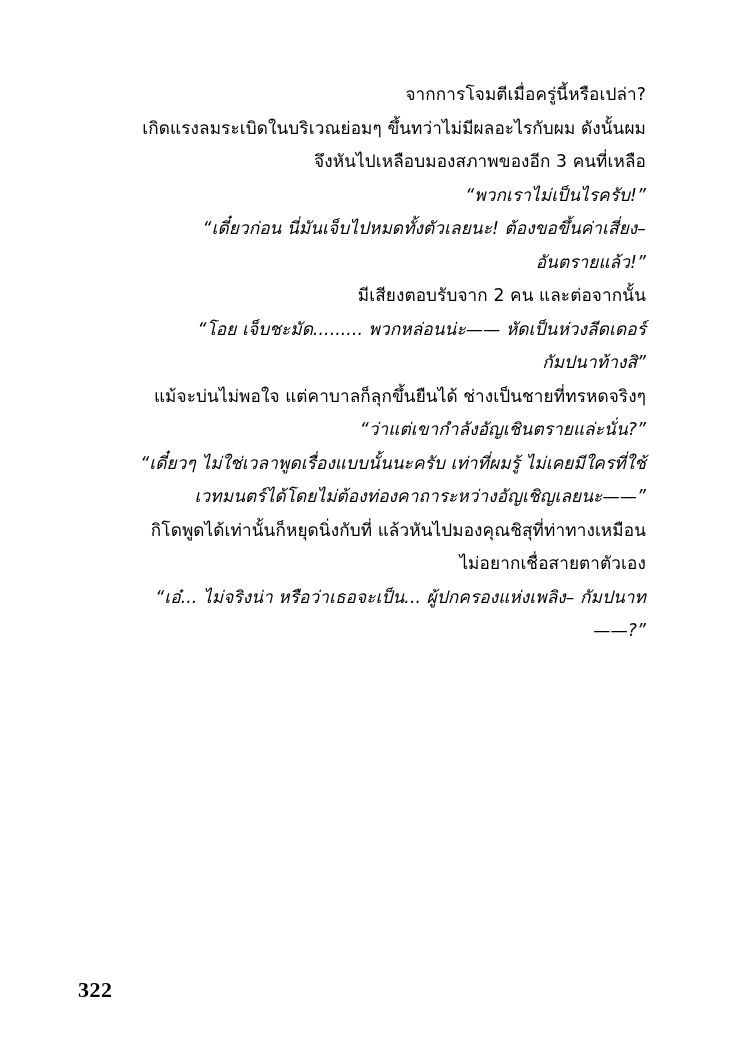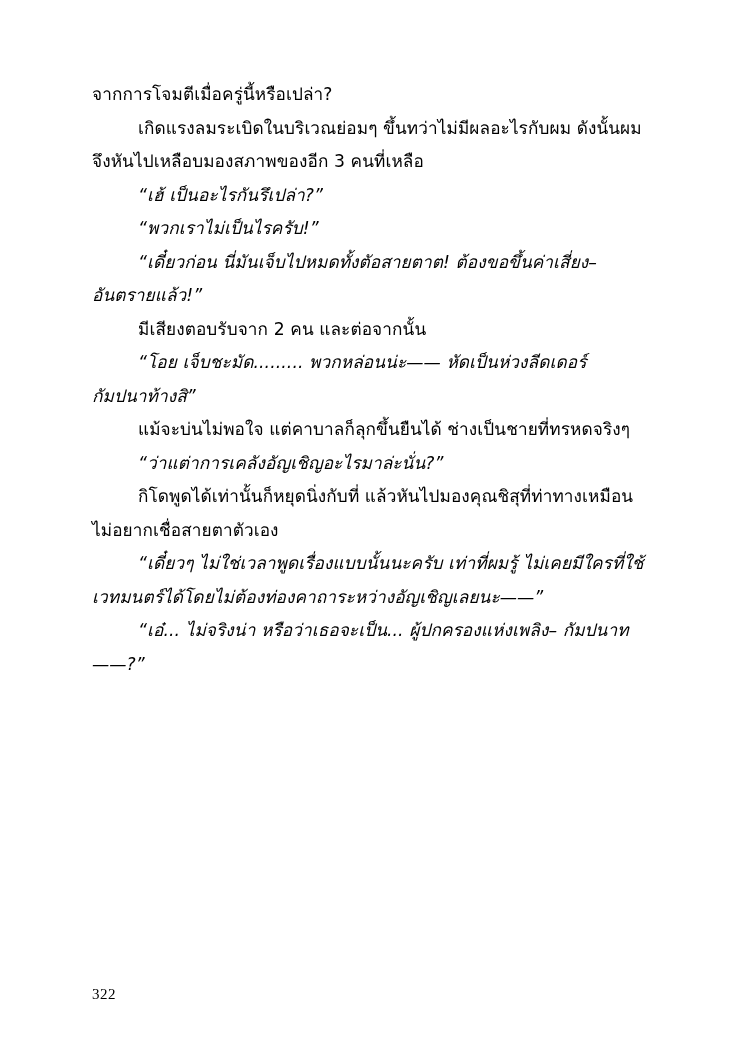--- a/index.html
+++ b/index.html
@@ -20,55 +20,54 @@
     left: 0;
     top: 0;
     width: 738px;
     height: 1051px;
     box-sizing: border-box;
     padding: 78px 92px 0 92px;
   }
   .body-text {
     font-size: 17.2px;
     line-height: 33.5px;
-    text-align: left;
+    text-align: right;
     letter-spacing: 0.1px;
   }
   .para {
     margin: 0;
     padding: 0;
   }
   .para.indent {
     text-indent: 46px;
   }
   .dialog {
     font-style: italic;
   }
   .page-number {
     position: absolute;
-    left: 92px;
+    left: 78px;
     bottom: 48px;
-    font-size: 15px;
-    font-weight: normal;
+    font-size: 22px;
+    font-weight: bold;
     font-family: "Liberation Serif", serif;
     letter-spacing: 0.5px;
   }
 </style>
 </head>
 <body>
 
 <div class="page">
   <div class="body-text">
     <p class="para indent" style="text-indent:0">จากการโจมตีเมื่อครู่นี้หรือเปล่า?</p>
     <p class="para indent">เกิดแรงลมระเบิดในบริเวณย่อมๆ ขึ้นทว่าไม่มีผลอะไรกับผม ดังนั้นผมจึงหันไปเหลือบมองสภาพของอีก 3 คนที่เหลือ</p>
-    <p class="para indent dialog">“เฮ้ เป็นอะไรกันรึเปล่า?”</p>
     <p class="para indent dialog">“พวกเราไม่เป็นไรครับ!”</p>
-    <p class="para indent dialog">“เดี๋ยวก่อน นี่มันเจ็บไปหมดทั้งตัอสายตาต! ต้องขอขึ้นค่าเสี่ยง– อันตรายแล้ว!”</p>
+    <p class="para indent dialog">“เดี๋ยวก่อน นี่มันเจ็บไปหมดทั้งตัวเลยนะ! ต้องขอขึ้นค่าเสี่ยง– อันตรายแล้ว!”</p>
     <p class="para indent">มีเสียงตอบรับจาก 2 คน และต่อจากนั้น</p>
     <p class="para indent dialog">“โอย เจ็บชะมัด......... พวกหล่อนน่ะ—— หัดเป็นห่วงลีดเดอร์กัมปนาท้างสิ”</p>
     <p class="para indent">แม้จะบ่นไม่พอใจ แต่คาบาลก็ลุกขึ้นยืนได้ ช่างเป็นชายที่ทรหดจริงๆ</p>
-    <p class="para indent dialog">“ว่าแต่าการเคลังอัญเชิญอะไรมาล่ะนั่น?”</p>
+    <p class="para indent dialog">“ว่าแต่เขากำลังอัญเชินตรายแล่ะนั่น?”</p>
+    <p class="para indent dialog">“เดี๋ยวๆ ไม่ใช่เวลาพูดเรื่องแบบนั้นนะครับ เท่าที่ผมรู้ ไม่เคยมีใครที่ใช้เวทมนตร์ได้โดยไม่ต้องท่องคาถาระหว่างอัญเชิญเลยนะ——”</p>
     <p class="para indent">กิโดพูดได้เท่านั้นก็หยุดนิ่งกับที่ แล้วหันไปมองคุณชิสุที่ท่าทางเหมือนไม่อยากเชื่อสายตาตัวเอง</p>
-    <p class="para indent dialog">“เดี๋ยวๆ ไม่ใช่เวลาพูดเรื่องแบบนั้นนะครับ เท่าที่ผมรู้ ไม่เคยมีใครที่ใช้เวทมนตร์ได้โดยไม่ต้องท่องคาถาระหว่างอัญเชิญเลยนะ——”</p>
     <p class="para indent dialog">“เอ๋... ไม่จริงน่า หรือว่าเธอจะเป็น... ผู้ปกครองแห่งเพลิง– กัมปนาท——?”</p>
   </div>
   <div class="page-number">322</div>
 </div>
 
 </body></html>

